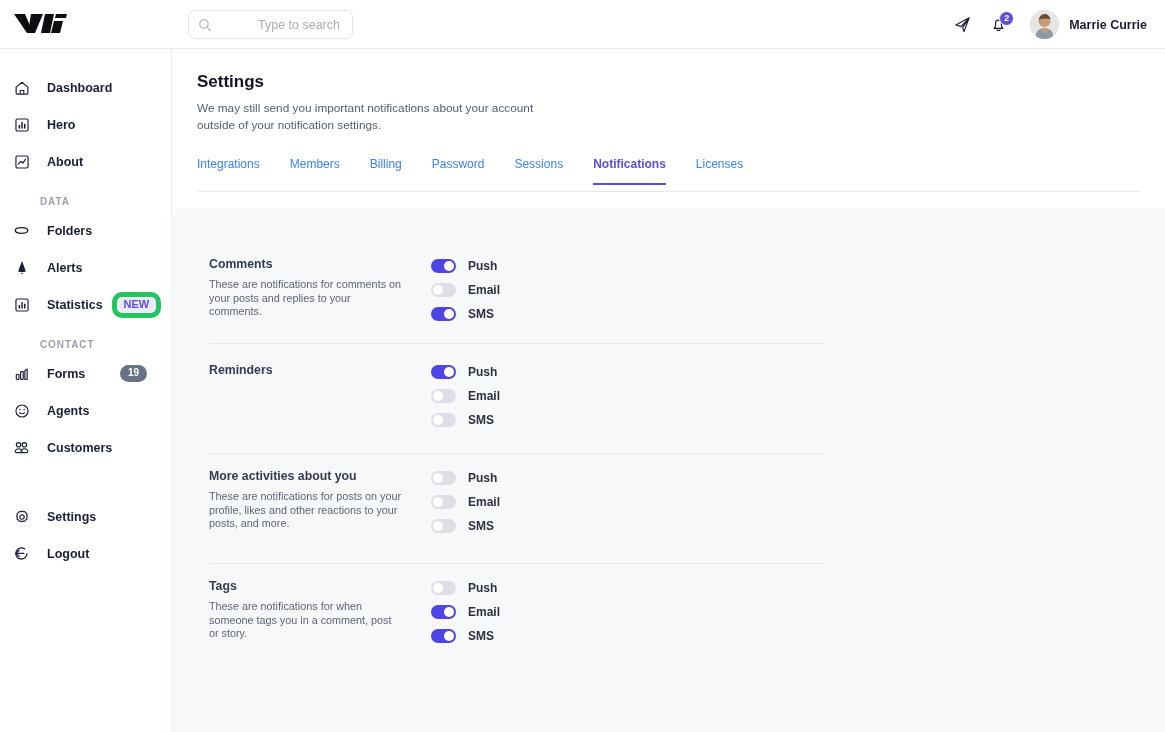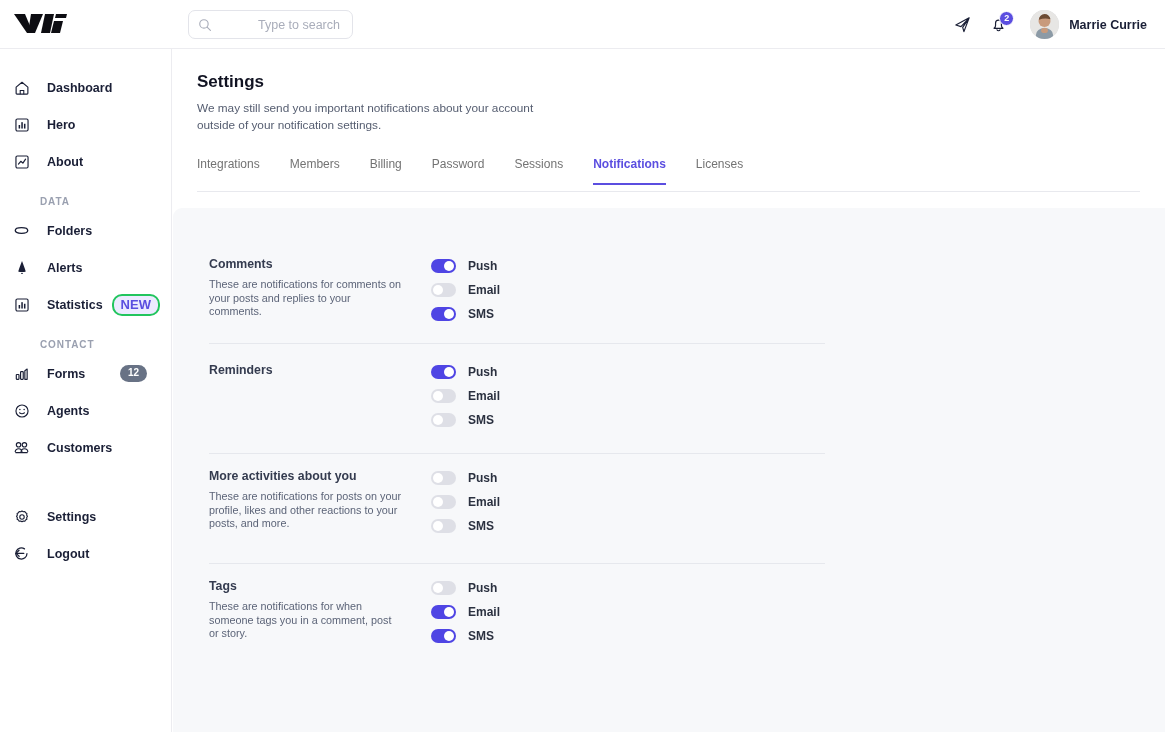--- a/index.html
+++ b/index.html
@@ -92,22 +92,22 @@
     margin-left: 17px; font-size: 12.5px;
     color: #1a1f36; font-weight: bold; white-space: nowrap;
   }
   .nav-section {
     font-size: 10px; letter-spacing: .9px; color: #9aa0b0;
     font-weight: bold; padding-left: 40px;
     margin-top: 16px; margin-bottom: 5px;
   }
   .pill-new {
     margin-left: 9px;
-    font-size: 13px; font-weight: bold; color: #5b4ee0;
-    background: #eceaff; border: 2px solid #22c55e;
+    font-size: 11px; font-weight: bold; color: #5b4ee0;
+    background: #eceaff; border: 5px solid #22c55e;
     border-radius: 10px; padding: 2px 7px 3px; line-height: 1;
   }
   .pill-count {
     position: absolute; right: 24px;
     font-size: 10px; font-weight: bold; color: #ffffff;
     background: #687285; border-radius: 10px;
     padding: 3px 8px 4px; line-height: 1;
   }
   .nav-gap { height: 32px; }
 
@@ -127,21 +127,21 @@
     font-size: 11.8px; line-height: 16.5px; color: #555d70;
   }
 
   .tabs {
     position: absolute; left: 25px; top: 108px;
     width: 943px; height: 35px;
     border-bottom: 1px solid #e8e9ee;
     display: flex; align-items: flex-start;
   }
   .tab {
-    font-size: 12px; color: #737373; cursor: pointer;
+    font-size: 12px; color: #3b82f6; cursor: pointer;
     padding: 0 0 12px 0; margin-right: 30px;
     border-bottom: 2px solid transparent;
     white-space: nowrap;
   }
   .tab.active { color: #5b4ee0; font-weight: bold; border-bottom-color: #5b4ee0; }
 
   .panel {
     position: absolute; left: 1px; top: 159px;
     width: 992px; height: 524px;
     background: #f7f8fa;
@@ -304,21 +304,21 @@
 
   <div class="nav-item">
     <span class="nav-ico">
       <svg width="16" height="16" viewBox="0 0 18 18">
         <rect x="2.6" y="9.6" width="3" height="5.4" rx=".6" fill="none" stroke="#1a1f36" stroke-width="1.3"></rect>
         <rect x="7.4" y="6.4" width="3" height="8.6" rx=".6" fill="none" stroke="#1a1f36" stroke-width="1.3"></rect>
         <path d="M12.2 15 V5.4 l2.6-2 v11.6 Z" fill="none" stroke="#1a1f36" stroke-width="1.3" stroke-linejoin="round"></path>
       </svg>
     </span>
     <span class="nav-label">Forms</span>
-    <span class="pill-count">12</span>
+    <span class="pill-count">19</span>
   </div>
 
   <div class="nav-item">
     <span class="nav-ico">
       <svg width="16" height="16" viewBox="0 0 18 18">
         <circle cx="9" cy="9" r="6.8" fill="none" stroke="#1a1f36" stroke-width="1.3"></circle>
         <circle cx="6.6" cy="7.4" r=".85" fill="#1a1f36"></circle>
         <circle cx="11.4" cy="7.4" r=".85" fill="#1a1f36"></circle>
         <path d="M6.2 11 q2.8 2.2 5.6 0" fill="none" stroke="#1a1f36" stroke-width="1.2" stroke-linecap="round"></path>
       </svg>

